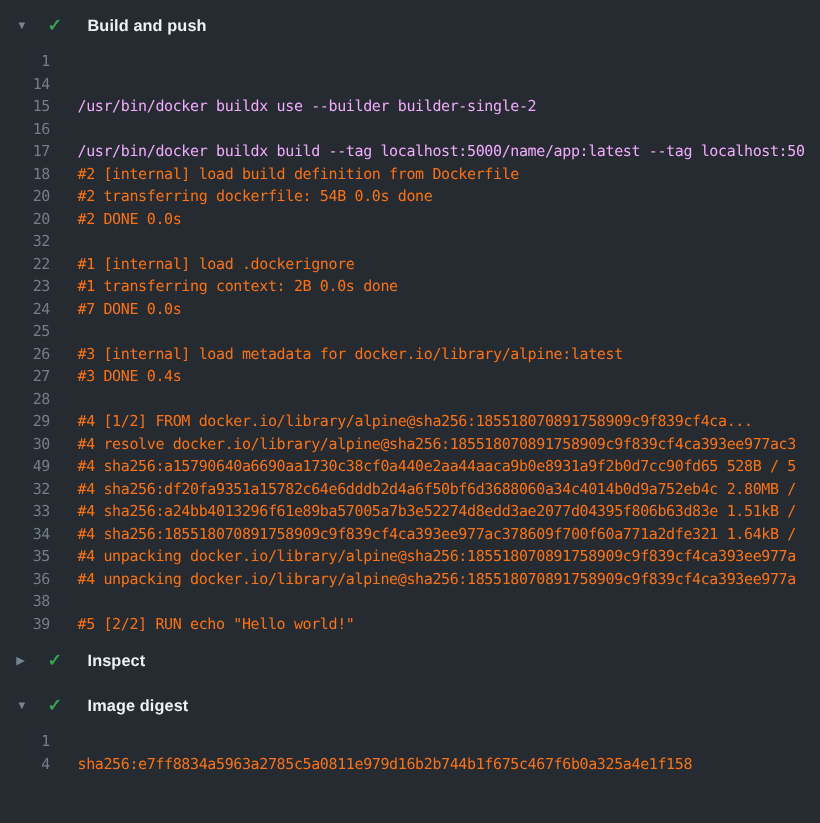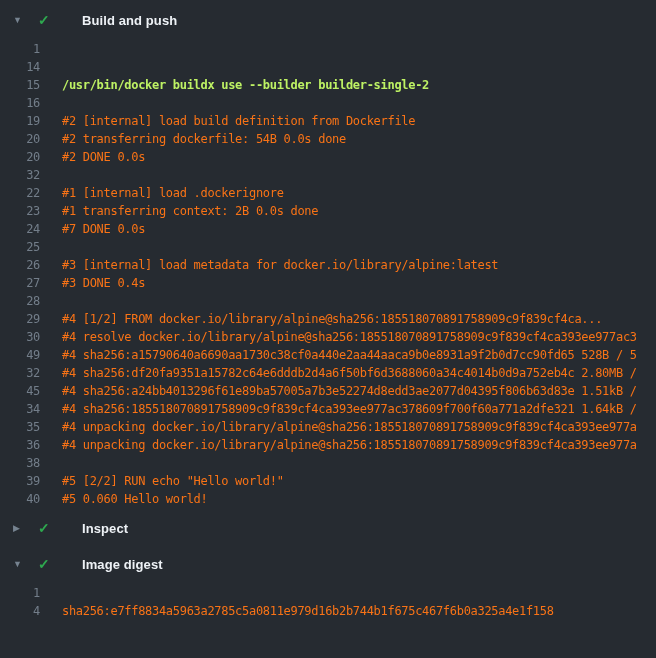--- a/index.html
+++ b/index.html
@@ -29,21 +29,21 @@
   .check-glyph {
     width: 16px;
     margin-left: 11px;
     color: #2ea84f;
     font-size: 14px;
     font-weight: bold;
     line-height: 22px;
     flex: none;
   }
   .section-label {
-    margin-left: 28px;
+    margin-left: 16px;
     color: #eef2f6;
     font-size: 13px;
     font-weight: 600;
     letter-spacing: .1px;
   }
   .section-body { margin-top: 9px; margin-bottom: 9px; }
   .section.collapsed { margin-bottom: 14px; }
 
   .row {
     display: flex;
@@ -60,21 +60,21 @@
     text-align: right;
     color: #737e8a;
     cursor: pointer;
   }
   .line-text {
     padding-left: 22px;
     color: #f97316;
     overflow: hidden;
     flex: 1 1 auto;
   }
-  .line-text.cmd { color: #bef264; font-weight: bold; }
+  .line-text.cmd { color: #f0abfc; }
 </style>
 </head>
 <body>
 
 <div class="log-viewer">
   <div class="section">
     <div class="section-header">
       <span class="toggle-glyph">▼</span>
       <span class="check-glyph">✓</span>
       <span class="section-label">Build and push</span>
@@ -99,23 +99,27 @@
     <span class="line-text cmd">/usr/bin/docker buildx use --builder builder-single-2</span>
   </div>
 
   <div class="row">
     <span class="line-num">16</span>
     <span class="line-text">
     
   </span>
   </div>
 
-
-  <div class="row">
-    <span class="line-num">19</span>
+  <div class="row">
+    <span class="line-num">17</span>
+    <span class="line-text cmd">/usr/bin/docker buildx build --tag localhost:5000/name/app:latest --tag localhost:50</span>
+  </div>
+
+  <div class="row">
+    <span class="line-num">18</span>
     <span class="line-text">#2 [internal] load build definition from Dockerfile</span>
   </div>
 
   <div class="row">
     <span class="line-num">20</span>
     <span class="line-text">#2 transferring dockerfile: 54B 0.0s done</span>
   </div>
 
   <div class="row">
     <span class="line-num">20</span>
@@ -176,21 +180,21 @@
     <span class="line-num">49</span>
     <span class="line-text">#4 sha256:a15790640a6690aa1730c38cf0a440e2aa44aaca9b0e8931a9f2b0d7cc90fd65 528B / 5</span>
   </div>
 
   <div class="row">
     <span class="line-num">32</span>
     <span class="line-text">#4 sha256:df20fa9351a15782c64e6dddb2d4a6f50bf6d3688060a34c4014b0d9a752eb4c 2.80MB /</span>
   </div>
 
   <div class="row">
-    <span class="line-num">45</span>
+    <span class="line-num">33</span>
     <span class="line-text">#4 sha256:a24bb4013296f61e89ba57005a7b3e52274d8edd3ae2077d04395f806b63d83e 1.51kB /</span>
   </div>
 
   <div class="row">
     <span class="line-num">34</span>
     <span class="line-text">#4 sha256:185518070891758909c9f839cf4ca393ee977ac378609f700f60a771a2dfe321 1.64kB /</span>
   </div>
 
   <div class="row">
     <span class="line-num">35</span>
@@ -206,24 +210,20 @@
   <div class="row">
     <span class="line-num">38</span>
     <span class="line-text"></span>
   </div>
 
   <div class="row">
     <span class="line-num">39</span>
     <span class="line-text">#5 [2/2] RUN echo "Hello world!"</span>
   </div>
 
-  <div class="row">
-    <span class="line-num">40</span>
-    <span class="line-text">#5 0.060 Hello world!</span>
-  </div>
 </div>
   </div>
 
   <div class="section collapsed">
     <div class="section-header">
       <span class="toggle-glyph">▶</span>
       <span class="check-glyph">✓</span>
       <span class="section-label">Inspect</span>
     </div>
 

